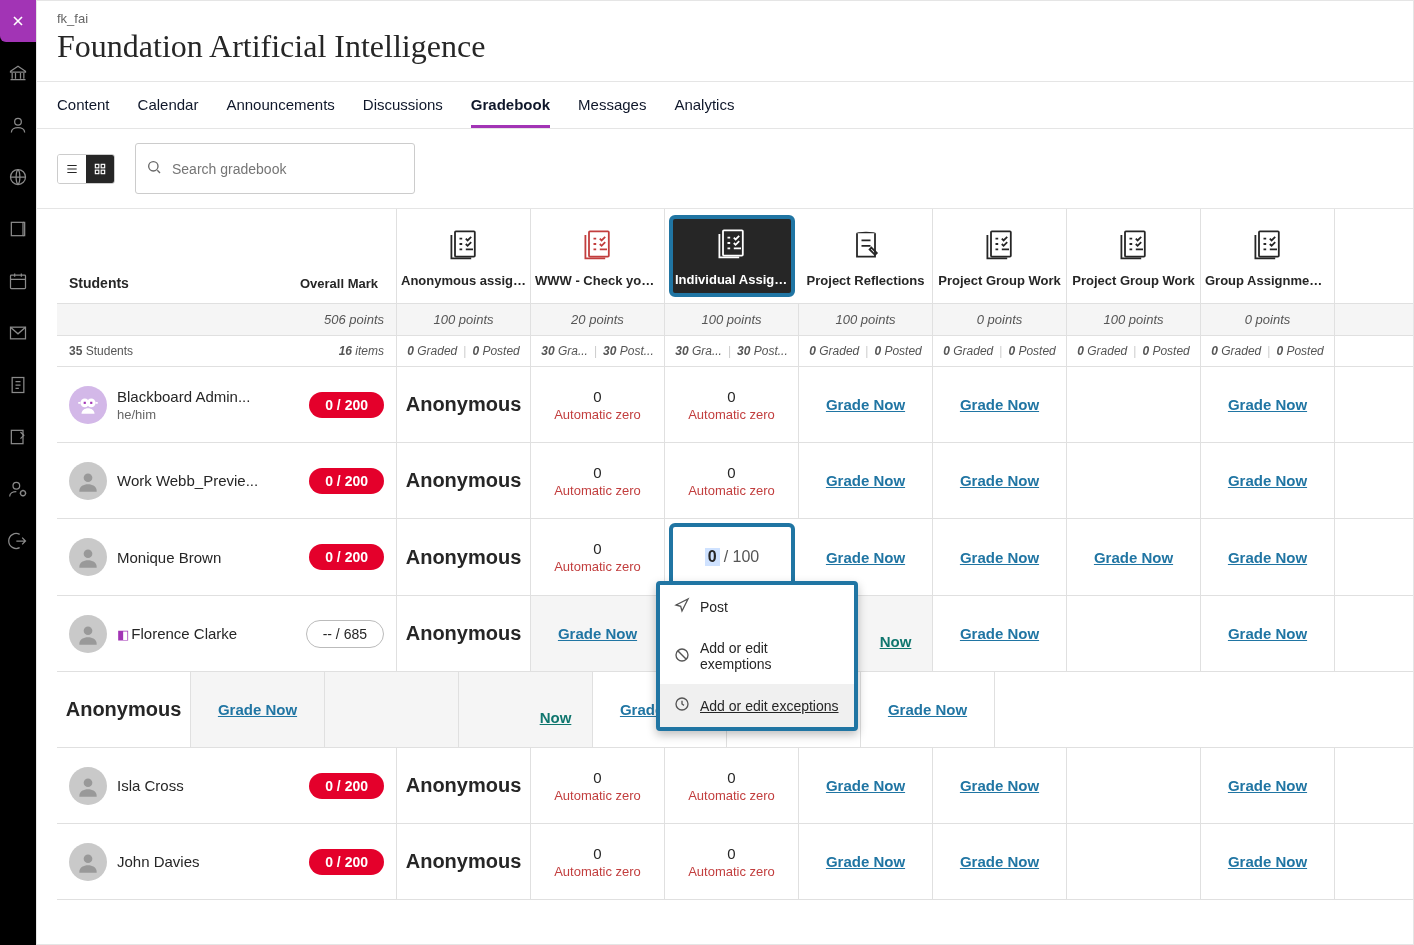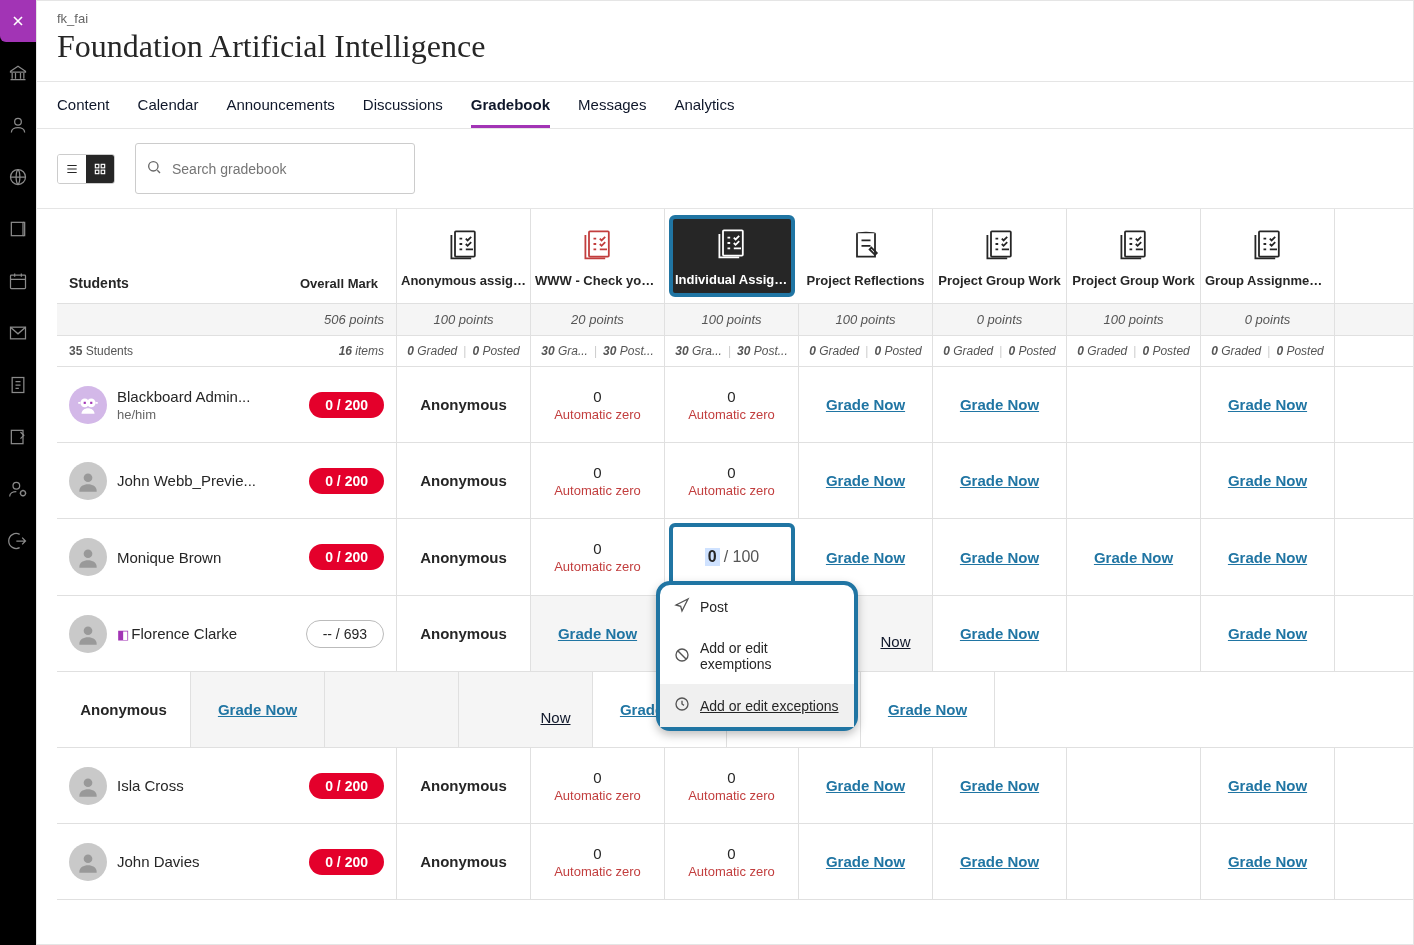--- a/index.html
+++ b/index.html
@@ -56,37 +56,37 @@
   .avatar.admin { background:#d3b8e8; }
   .avatar svg { width:26px; height:26px; color:#888; }
   .student-meta { display:flex; flex-direction:column; gap:2px; flex:1; min-width:0; }
   .student-meta .nm { font-weight:400; white-space:nowrap; overflow:hidden; text-overflow:ellipsis; }
   .student-meta .sub { font-size:13px; color:#666; }
   .flag { color:#a234b5; font-size:13px; margin-right:2px; }
 
   .pill { background:#e4002b; color:#fff; font-weight:700; font-size:14px; padding:5px 16px; border-radius:18px; white-space:nowrap; }
   .pill.white { background:#fff; color:#262626; border:1px solid #bbb; font-weight:400; }
 
-  .anon { font-weight:700; font-size:15px; }
+  .anon { font-weight:700; font-size:20px; }
   .zero-cell { display:flex; flex-direction:column; gap:2px; align-items:center; }
   .zero-cell .v { font-size:15px; }
   .zero-cell .az { font-size:13px; color:#c23e3e; }
   .grade-link { color:#2075a3; font-weight:700; font-size:15px; text-decoration:underline; cursor:pointer; }
 
   .input-cell { border:4px solid #2075a3; border-radius:6px; margin:4px; width:126px; min-width:126px; height:68px; flex-direction:row; gap:4px; background:#fff; }
   .input-cell .val { font-weight:700; background:#cfe2ff; padding:0 3px; }
   .input-cell .max { color:#555; }
 
-  .popup { position:absolute; width:202px; background:#fff; border:4px solid #2075a3; border-radius:14px; box-shadow:0 4px 10px rgba(0,0,0,0.25); }
+  .popup { position:absolute; width:202px; background:#fff; border:4px solid #2075a3; border-radius:4px; box-shadow:0 4px 10px rgba(0,0,0,0.25); }
   .popup-item { display:flex; align-items:center; gap:10px; padding:12px 14px; font-size:14px; cursor:pointer; }
   .popup-item:hover, .popup-item.active { background:#f0f0f0; text-decoration:underline; }
   .popup-item svg { width:16px; height:16px; color:#555; }
 
   .ellip { white-space:nowrap; overflow:hidden; text-overflow:ellipsis; max-width:100%; }
-  .hidden-link { color:#0f172a; font-weight:400; font-size:15px; text-decoration:underline;margin-top:16px; }
+  .hidden-link { color:#0f766e; font-weight:700; font-size:15px; text-decoration:underline;margin-top:16px; }
 </style>
 </head>
 <body>
 
 <div class="app">
   <div class="leftrail">
     <div class="close-btn">
       <svg viewBox="0 0 24 24" width="16" height="16" fill="none" stroke="currentColor" stroke-width="2.5">
           <path d="M6 6l12 12M18 6L6 18"></path>
         </svg>
@@ -353,21 +353,21 @@
               </div>
             </div><div class="row drow">
               <div class="stud-col">
                 <div class="avatar ">
                   <svg viewBox="0 0 24 24" fill="#999">
                     <circle cx="12" cy="9" r="4"></circle>
                     <path d="M4 21c0-4 4-6 8-6s8 2 8 6v1H4z"></path>
                   </svg>
                 </div>
                 <div class="student-meta">
-                  <span class="nm">John Webb_Previe...</span>
+                  <span class="nm">Work Webb_Previe...</span>
                 </div>
                 <span class="pill ">0 / 200</span>
               </div>
               <div class="col">
                 <span class="anon">Anonymous</span>
               </div>
               <div class="col">
                 <div class="zero-cell">
                   <span class="v">0</span>
                   <span class="az">Automatic zero</span>
@@ -431,21 +431,21 @@
               <div class="stud-col">
                 <div class="avatar ">
                   <svg viewBox="0 0 24 24" fill="#999">
                     <circle cx="12" cy="9" r="4"></circle>
                     <path d="M4 21c0-4 4-6 8-6s8 2 8 6v1H4z"></path>
                   </svg>
                 </div>
                 <div class="student-meta">
                   <span class="nm"><span class="flag">◧</span>Florence Clarke</span>
                 </div>
-                <span class="pill white">-- / 693</span>
+                <span class="pill white">-- / 685</span>
               </div>
               <div class="col">
                 <span class="anon">Anonymous</span>
               </div>
               <div class="col" style="background: rgb(245, 245, 245);">
                 <span class="grade-link">Grade Now</span>
               </div>
               <div class="col" style="background: rgb(245, 245, 245);"></div>
               <div class="col" style="background: rgb(245, 245, 245);">
                 <span class="hidden-link" style="margin-left:60px">Now</span>

